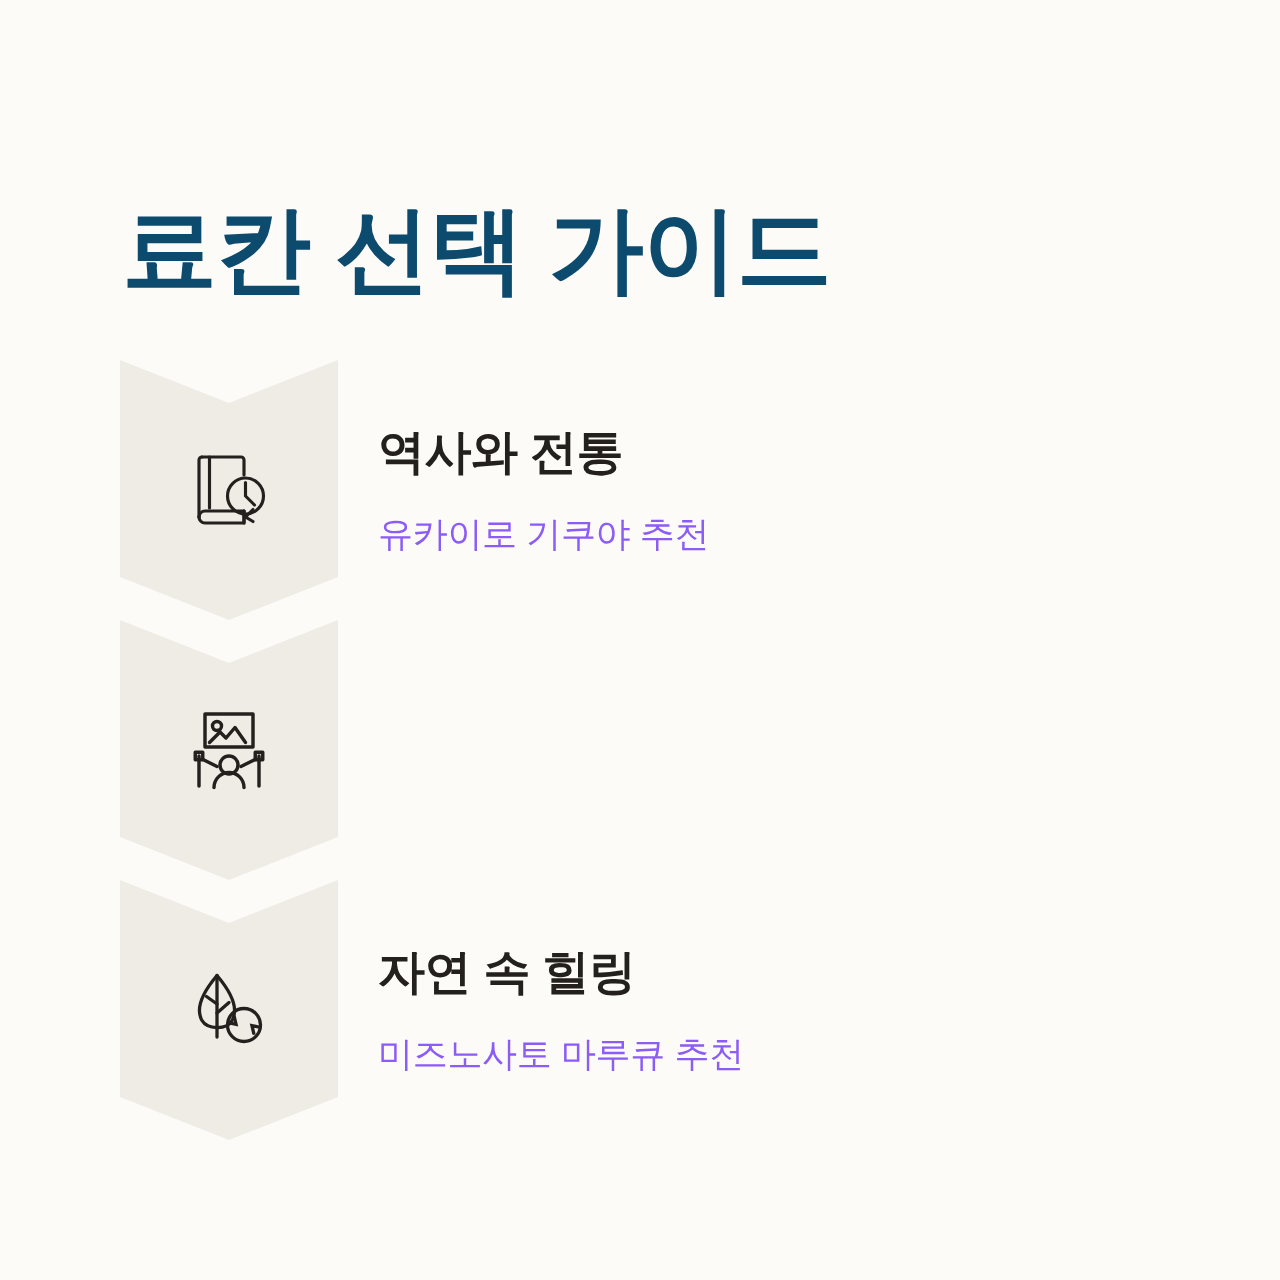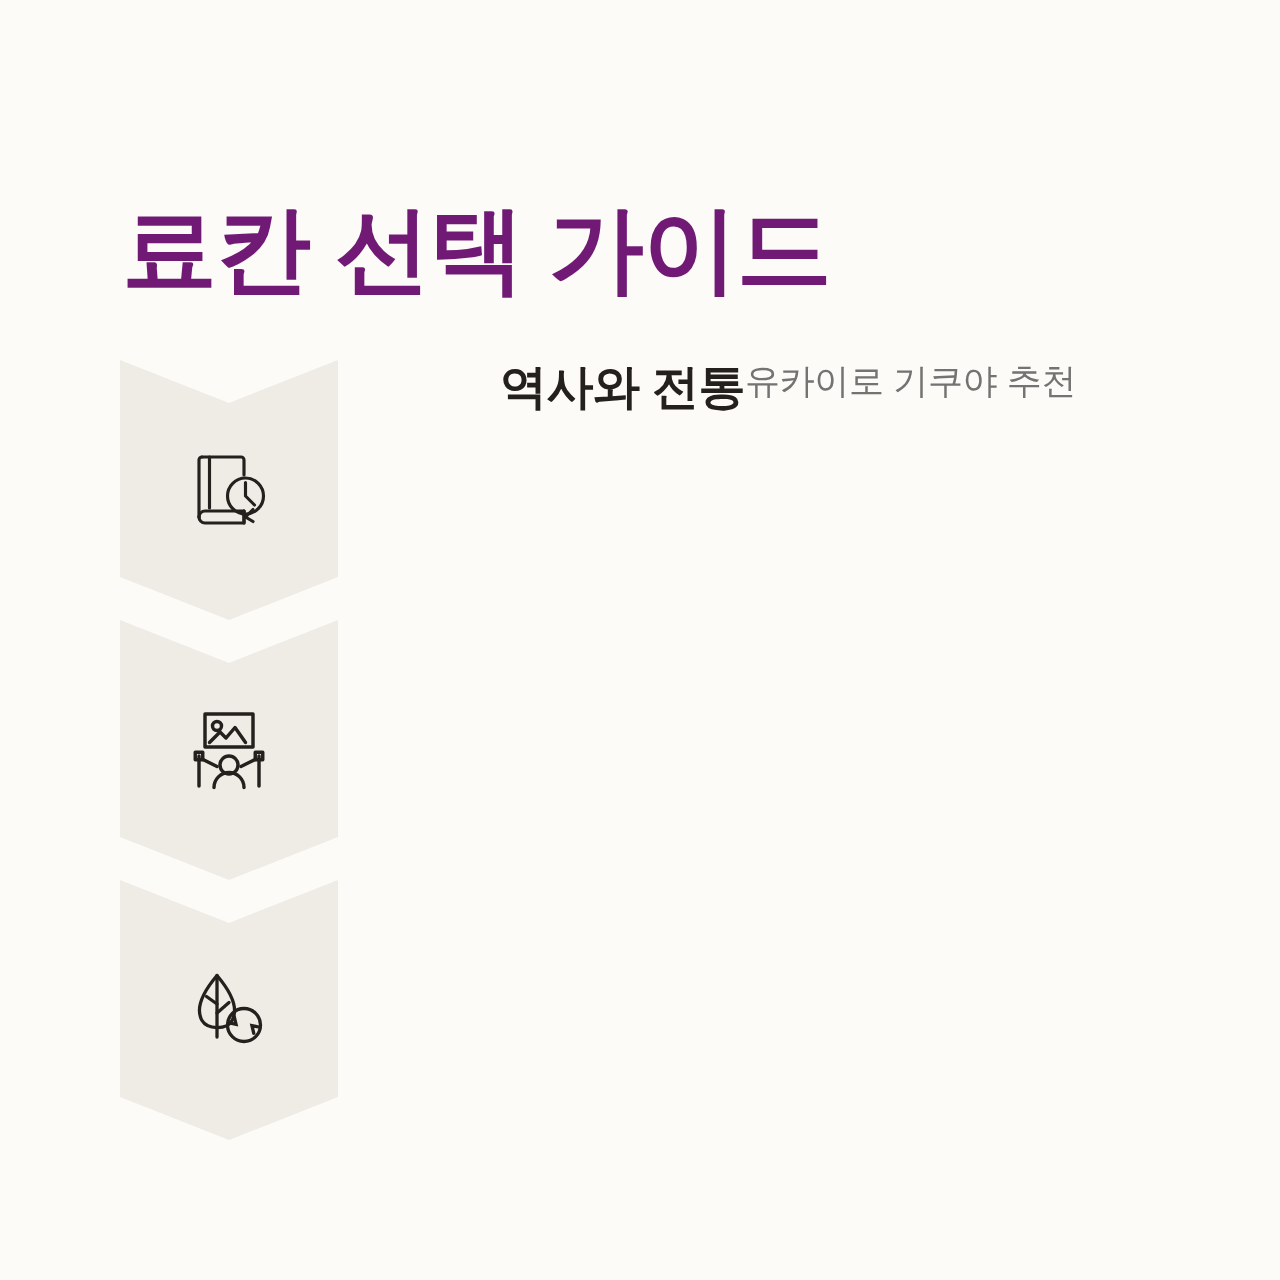--- a/index.html
+++ b/index.html
@@ -26,21 +26,21 @@
 
   
   .page-title {
     position: absolute;
     left: 122px;
     top: 134px;
     font-size: 95px;
     line-height: 1.08;
     font-weight: 700;
     letter-spacing: -1px;
-    color: #701a75;
+    color: #0c4a6e;
     white-space: nowrap;
     text-align: center;
   }
 
   
   .cards {
     position: absolute;
     left: 0;
     top: 360px;
     width: 1280px;
@@ -81,38 +81,38 @@
     display: block;
   }
 
   .card-text {
     position: absolute;
     left: 378px;
     top: 0;
     height: 260px;
     width: 820px;
     display: flex;
-    flex-direction: row;
+    flex-direction: column;
     justify-content: center;
   }
 
   .card-heading {
     font-size: 47px;
     font-weight: 700;
     color: #23201D;
     letter-spacing: -0.5px;
     line-height: 1.15;
     margin: 0 0 34px 0;
     white-space: nowrap;
   }
 
   .card-sub {
     font-size: 35px;
     font-weight: 400;
-    color: #737373;
+    color: #8b5cf6;
     letter-spacing: -0.3px;
     line-height: 1.2;
     margin: 0;
     white-space: nowrap;
   }
 </style>
 </head>
 <body>
 
 <div class="page">
@@ -169,16 +169,20 @@
         <svg viewBox="0 0 64 64" fill="none" stroke="#23201D" stroke-width="2.2" stroke-linecap="round" stroke-linejoin="round">
           <path d="M24 9 C13 22 10 32 14 39 C17.5 45 30.5 45.5 34 39 C38 32 35 22 24 9 Z"></path>
           <path d="M24 9 V50"></path>
           <path d="M24 28 l-7 -5"></path>
           <path d="M24 34 l8 -7"></path>
           <circle cx="42" cy="42" r="11"></circle>
           <path d="M35.5 36.5 l1.2 5.1 l-5.2 -1.1" stroke-linejoin="miter"></path>
           <path d="M48.5 47.5 l-1.2 -5.1 l5.2 1.1" stroke-linejoin="miter"></path>
         </svg>
       </div>
+      <div class="card-text">
+        <div class="card-heading">자연 속 힐링</div>
+        <div class="card-sub">미즈노사토 마루큐 추천</div>
+      </div>
     </div>
 
   </div>
 </div>
 
 </body></html>

